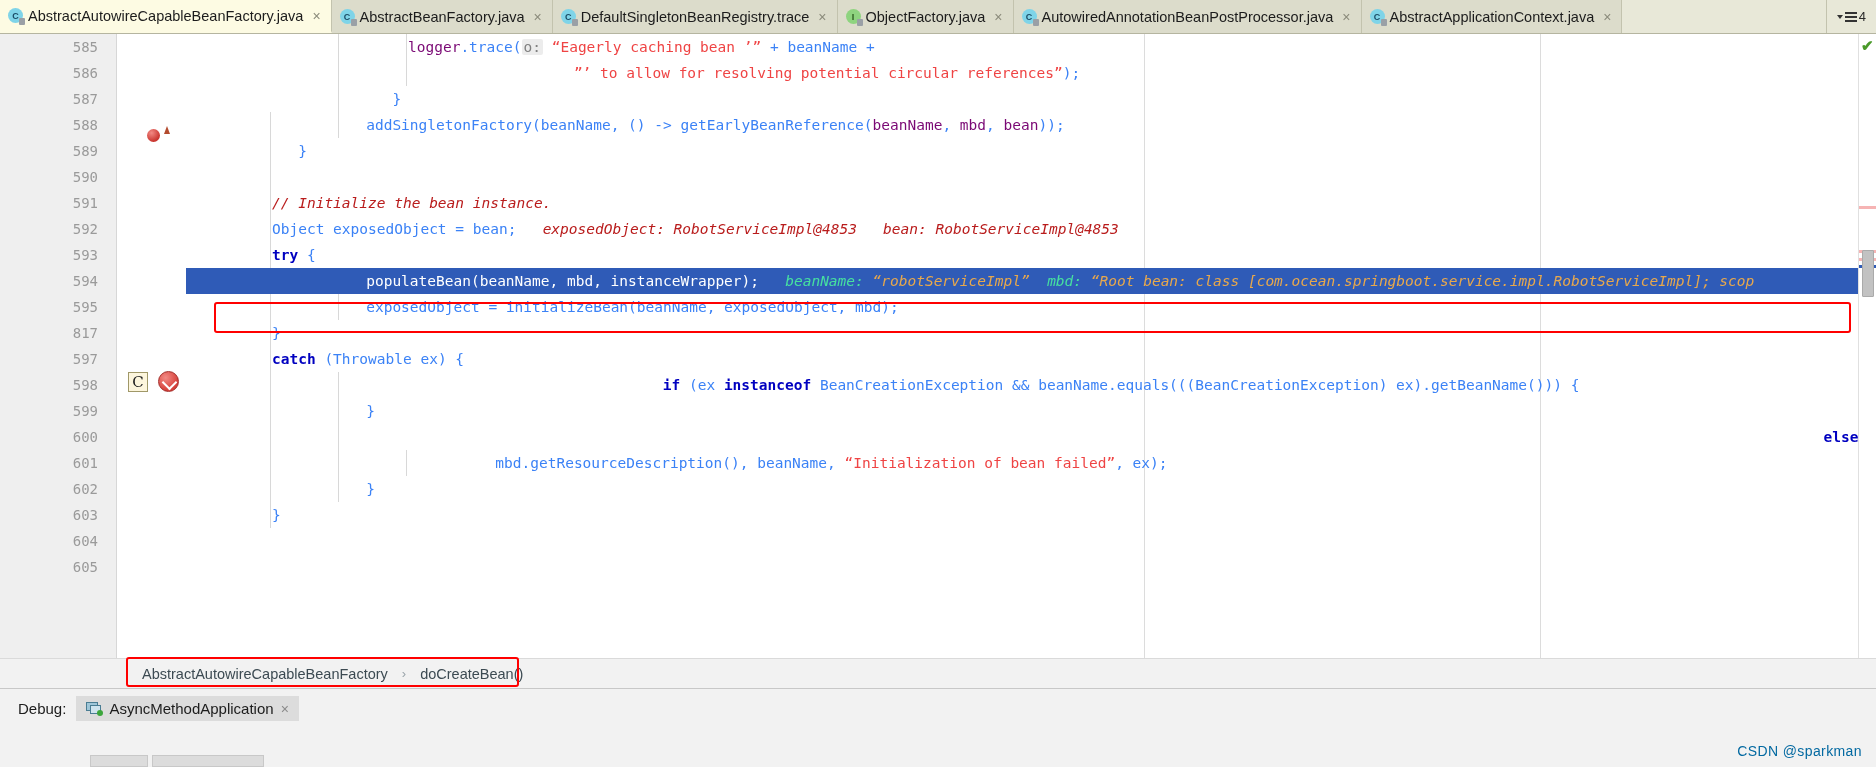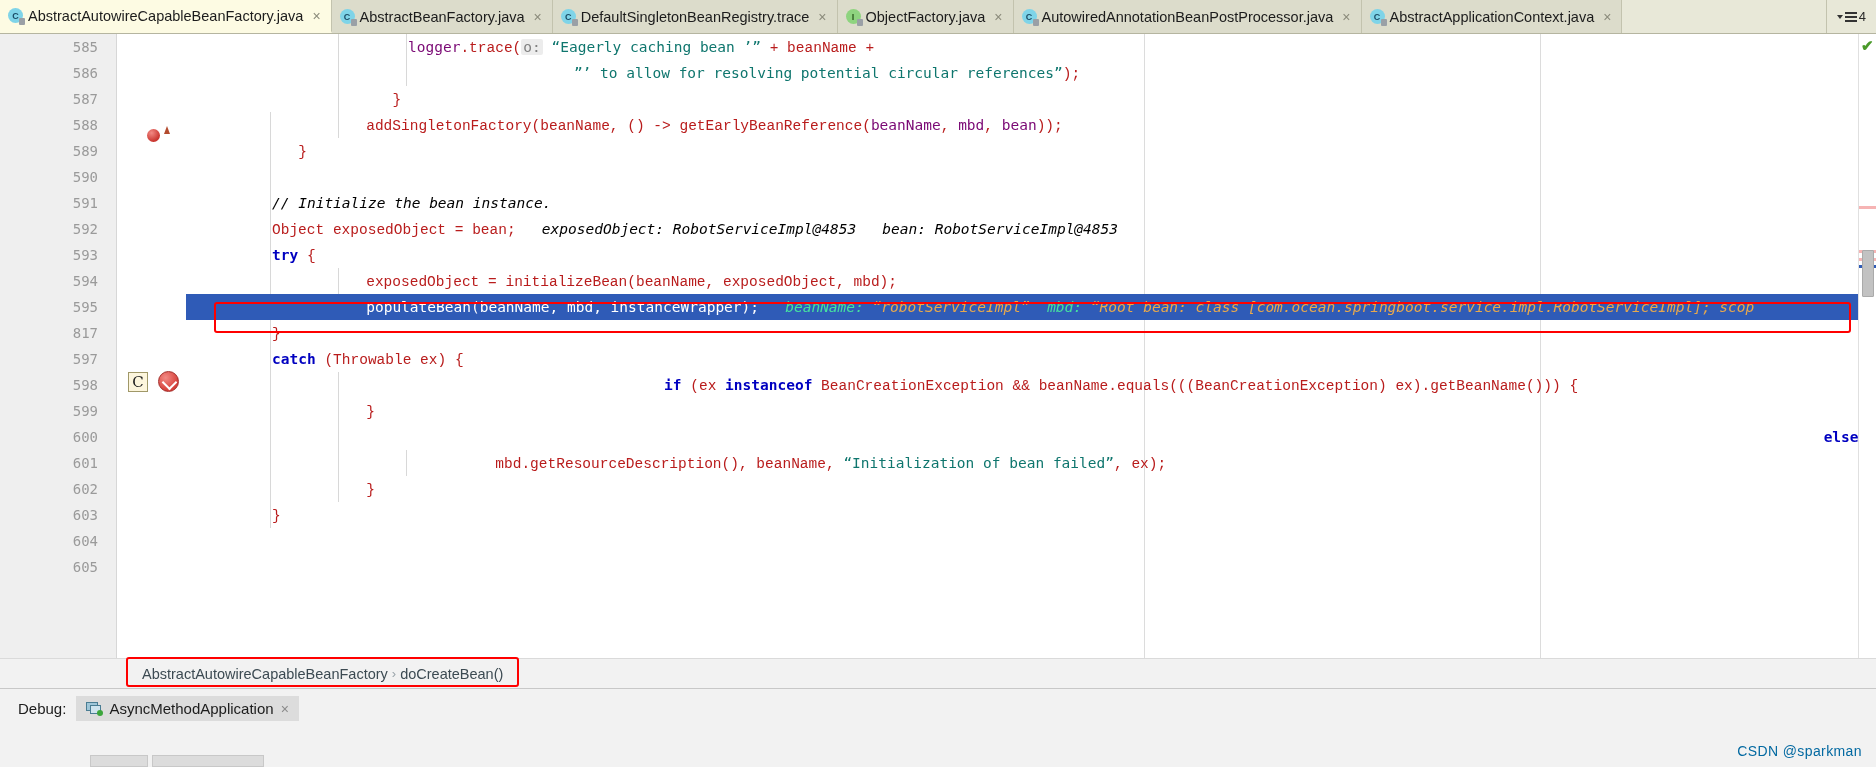--- a/index.html
+++ b/index.html
@@ -149,24 +149,24 @@
     height: 26px; line-height: 26px;
     font-family: "DejaVu Sans Mono", monospace;
     font-size: 14.5px;
     color: #0a0a0a;
     white-space: pre;
     padding-left: 6px;
   }
 
   
   .kw    { color: #0000c0; font-weight: bold; }
-  .str   { color: #0f766e; }
-  .cmt   { color: #000000; font-style: italic; }
+  .str   { color: #ef4444; }
+  .cmt   { color: #b91c1c; font-style: italic; }
   .fld   { color: #7a0874; }
-  .plain { color: #b91c1c; font-family: Liberation Mono, monospace; }
+  .plain { color: #3b82f6; }
   .param-lbl { color: #808080; background:#ececec; padding:0 2px; border-radius:2px;}
 
   
   .iguide {
     position: absolute;
     top: 0; bottom: 0;
     width: 1px;
     background: #d8d8d8;
   }
 
@@ -269,21 +269,21 @@
     height: 30px;
     background: #f2f2f2;
     border-top: 1px solid #dadada;
     display: flex;
     align-items: center;
   }
   .breadcrumb {
     margin-left: 134px;
     display: flex;
     align-items: center;
-    gap: 4px;
+    gap: 14px;
     font-size: 14.5px;
     color: #3c4a52;
     padding: 2px 8px;
   }
   .bc-sep { color: #9aa4aa; font-size: 13px; }
 
   
   .debugbar {
     position: relative;
     height: 78px;
@@ -480,30 +480,30 @@
           <div class="code" style="padding-left: 86px;"><span class="cmt">// Initialize the bean instance.</span></div>
         </div>
         <div class="row">
           <div class="iguide" style="left: 84px;"></div>
           <div class="code" style="padding-left: 86px;"><span class="plain">Object exposedObject = bean;</span>   <span class="cmt">exposedObject: RobotServiceImpl@4853   bean: RobotServiceImpl@4853</span></div>
         </div>
         <div class="row">
           <div class="iguide" style="left: 84px;"></div>
           <div class="code" style="padding-left: 86px;"><span class="kw">try</span> <span class="plain">{</span></div>
         </div>
-        <div class="row">
-          <div class="iguide" style="left: 84px;"></div>
-          <div class="iguide" style="left: 152px;"></div>
-          <div class="code" style="padding-left: 154px;">   <span class="plain">exposedObject = initializeBean(beanName, exposedObject, mbd);</span></div>
-        </div>
         <div class="row exec-row">
           <div style="position: absolute; left: 0px; right: 0px; top: 0px; height: 26px; background: rgb(47, 91, 183);"></div>
           <div class="iguide" style="left: 84px;"></div>
           <div class="iguide" style="left: 152px;"></div>
           <div class="code" style="padding-left: 154px;">   populateBean(beanName, mbd, instanceWrapper);   <span class="dbg-name">beanName:</span> <span class="dbg-val">“robotServiceImpl”</span>  <span class="dbg-name">mbd:</span> <span class="dbg-val">“Root bean: class [com.ocean.springboot.service.impl.RobotServiceImpl];</span> <span class="dbg-val">scop</span></div>
+        </div>
+        <div class="row">
+          <div class="iguide" style="left: 84px;"></div>
+          <div class="iguide" style="left: 152px;"></div>
+          <div class="code" style="padding-left: 154px;">   <span class="plain">exposedObject = initializeBean(beanName, exposedObject, mbd);</span></div>
         </div>
         <div class="row">
           <div class="iguide" style="left: 84px;"></div>
           <div class="code" style="padding-left: 86px;"><span class="plain">}</span></div>
         </div>
         <div class="row">
           <div class="iguide" style="left: 84px;"></div>
           <div class="code" style="padding-left: 86px;"><span class="kw">catch</span> <span class="plain">(Throwable ex) {</span></div>
         </div>
         <div class="row">

